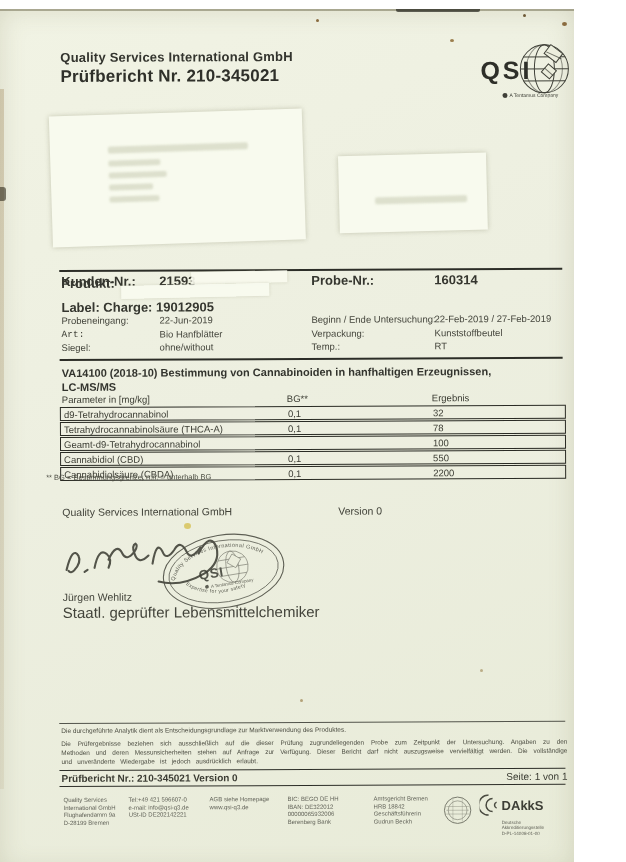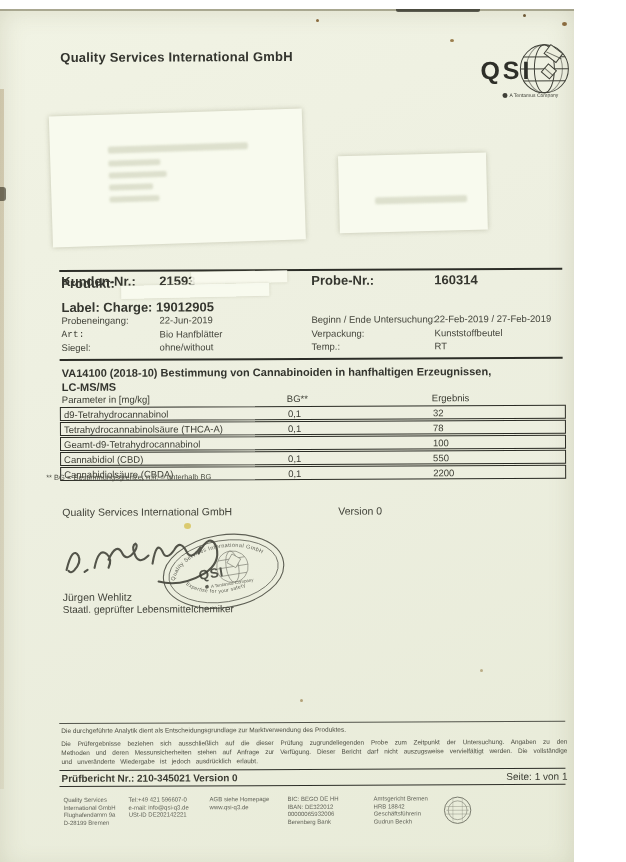--- a/index.html
+++ b/index.html
@@ -37,21 +37,21 @@
   .c-bg{position:absolute;left:227px;top:1px;}
   .c-erg{position:absolute;left:372px;top:1px;}
   .h-param{position:absolute;left:2px;top:0;}
   .h-bg{position:absolute;left:227px;top:0;}
   .h-erg{position:absolute;left:372px;top:0;}
   .footnote{left:46px;top:463px;font-size:7.5px;color:#4a4b40;}
   
   .sig-company{left:62px;top:496px;font-size:10.5px;color:#42433a;}
   .sig-version{left:338px;top:496px;font-size:10.5px;color:#42433a;}
   .sig-name{left:62px;top:581px;font-size:10.5px;color:#42433a;}
-  .sig-title{left:62px;top:594px;font-size:10px;color:#42433a;}
+  .sig-title{left:62px;top:594px;font-size:15px;color:#42433a;}
   
   .legal1{left:60px;top:717px;font-size:6.5px;color:#4c4d42;}
   .legalp{left:60px;top:729px;width:506px;font-size:6.4px;line-height:9px;color:#4c4d42;text-align:justify;word-spacing:3.5px;}
   .repline{left:60px;top:763px;font-size:10px;color:#3b3c33;font-weight:bold;}
   .pageline{left:0;top:763px;width:566px;text-align:right;font-size:10px;color:#3b3c33;}
   
   .fcol{top:787px;font-size:6px;line-height:7.5px;color:#63645a;}
   .fcol div{white-space:nowrap;}
   .dakks-sub{font-size:4.6px;line-height:5.4px;color:#63645a;}
 </style>
@@ -73,20 +73,21 @@
   <div class="abs speck" style="left:450px;top:30px;width:4px;height:3px;background:#9c7f4e;"></div>
   <div class="abs speck" style="left:316px;top:10px;width:3px;height:3px;background:#8a6b3f;"></div>
   <div class="abs speck" style="left:523px;top:5px;width:3px;height:3px;background:#6e5a38;"></div>
   <div class="abs speck" style="left:184px;top:514px;width:7px;height:6px;background:#d6c153;opacity:.8;"></div>
   <div class="abs speck" style="left:300px;top:690px;width:3px;height:3px;background:#9c8350;opacity:.7;"></div>
   <div class="abs speck" style="left:480px;top:660px;width:3px;height:3px;background:#9c8350;opacity:.6;"></div>
 
   <div class="tilt">
 
     <div class="abs company-line">Quality Services International GmbH</div>
+    <div class="abs report-title">Prüfbericht Nr. 210-345021</div>
 
     <div class="abs" style="left:482px;top:32px;width:100px;height:62px;">
       <svg width="100" height="62" viewBox="0 0 100 62">
         <g stroke="#3f4038" fill="none" stroke-width="1">
           <circle cx="64" cy="29" r="24"></circle>
           <ellipse cx="64" cy="29" rx="10" ry="24"></ellipse>
           <ellipse cx="64" cy="29" rx="18" ry="24" opacity=".55"></ellipse>
           <line x1="40" y1="29" x2="88" y2="29"></line>
           <line x1="43" y1="17" x2="85" y2="17"></line>
           <line x1="43" y1="41" x2="85" y2="41"></line>
@@ -264,15 +265,30 @@
     </div>
 
     <svg class="abs" style="left:440px;top:786px;opacity:.75;" width="32" height="32" viewBox="0 0 34 34">
       <g stroke="#4a4b41" fill="none" stroke-width="1">
         <circle cx="17" cy="17" r="14"></circle>
         <circle cx="17" cy="17" r="10" opacity=".6"></circle>
         <path d="M5 13 h24 M5 17 h24 M5 21 h24" opacity=".55" stroke-width=".7"></path>
         <path d="M12 4 v26 M22 4 v26" opacity=".45" stroke-width=".7"></path>
       </g>
     </svg>
+    <div class="abs" style="left:478px;top:786px;">
+      <svg width="70" height="22" viewBox="0 0 70 22">
+        <g stroke="#4a4b41" fill="none" stroke-width="1.5">
+          <path d="M9 1 A 10 10 0 0 0 9 21"></path>
+          <path d="M13 4.5 A 6.5 6.5 0 0 0 13 17.5"></path>
+          <path d="M17 8 A 3.2 3.2 0 0 0 17 14"></path>
+        </g>
+        <text x="22" y="16" font-size="13" font-weight="bold" fill="#3d3e36">DAkkS</text>
+      </svg>
+      <div class="dakks-sub" style="margin-left:22px;">
+        <div>Deutsche</div>
+        <div>Akkreditierungsstelle</div>
+        <div>D-PL-14008-01-00</div>
+      </div>
+    </div>
 
   </div>
 </div>
 
 </body></html>

